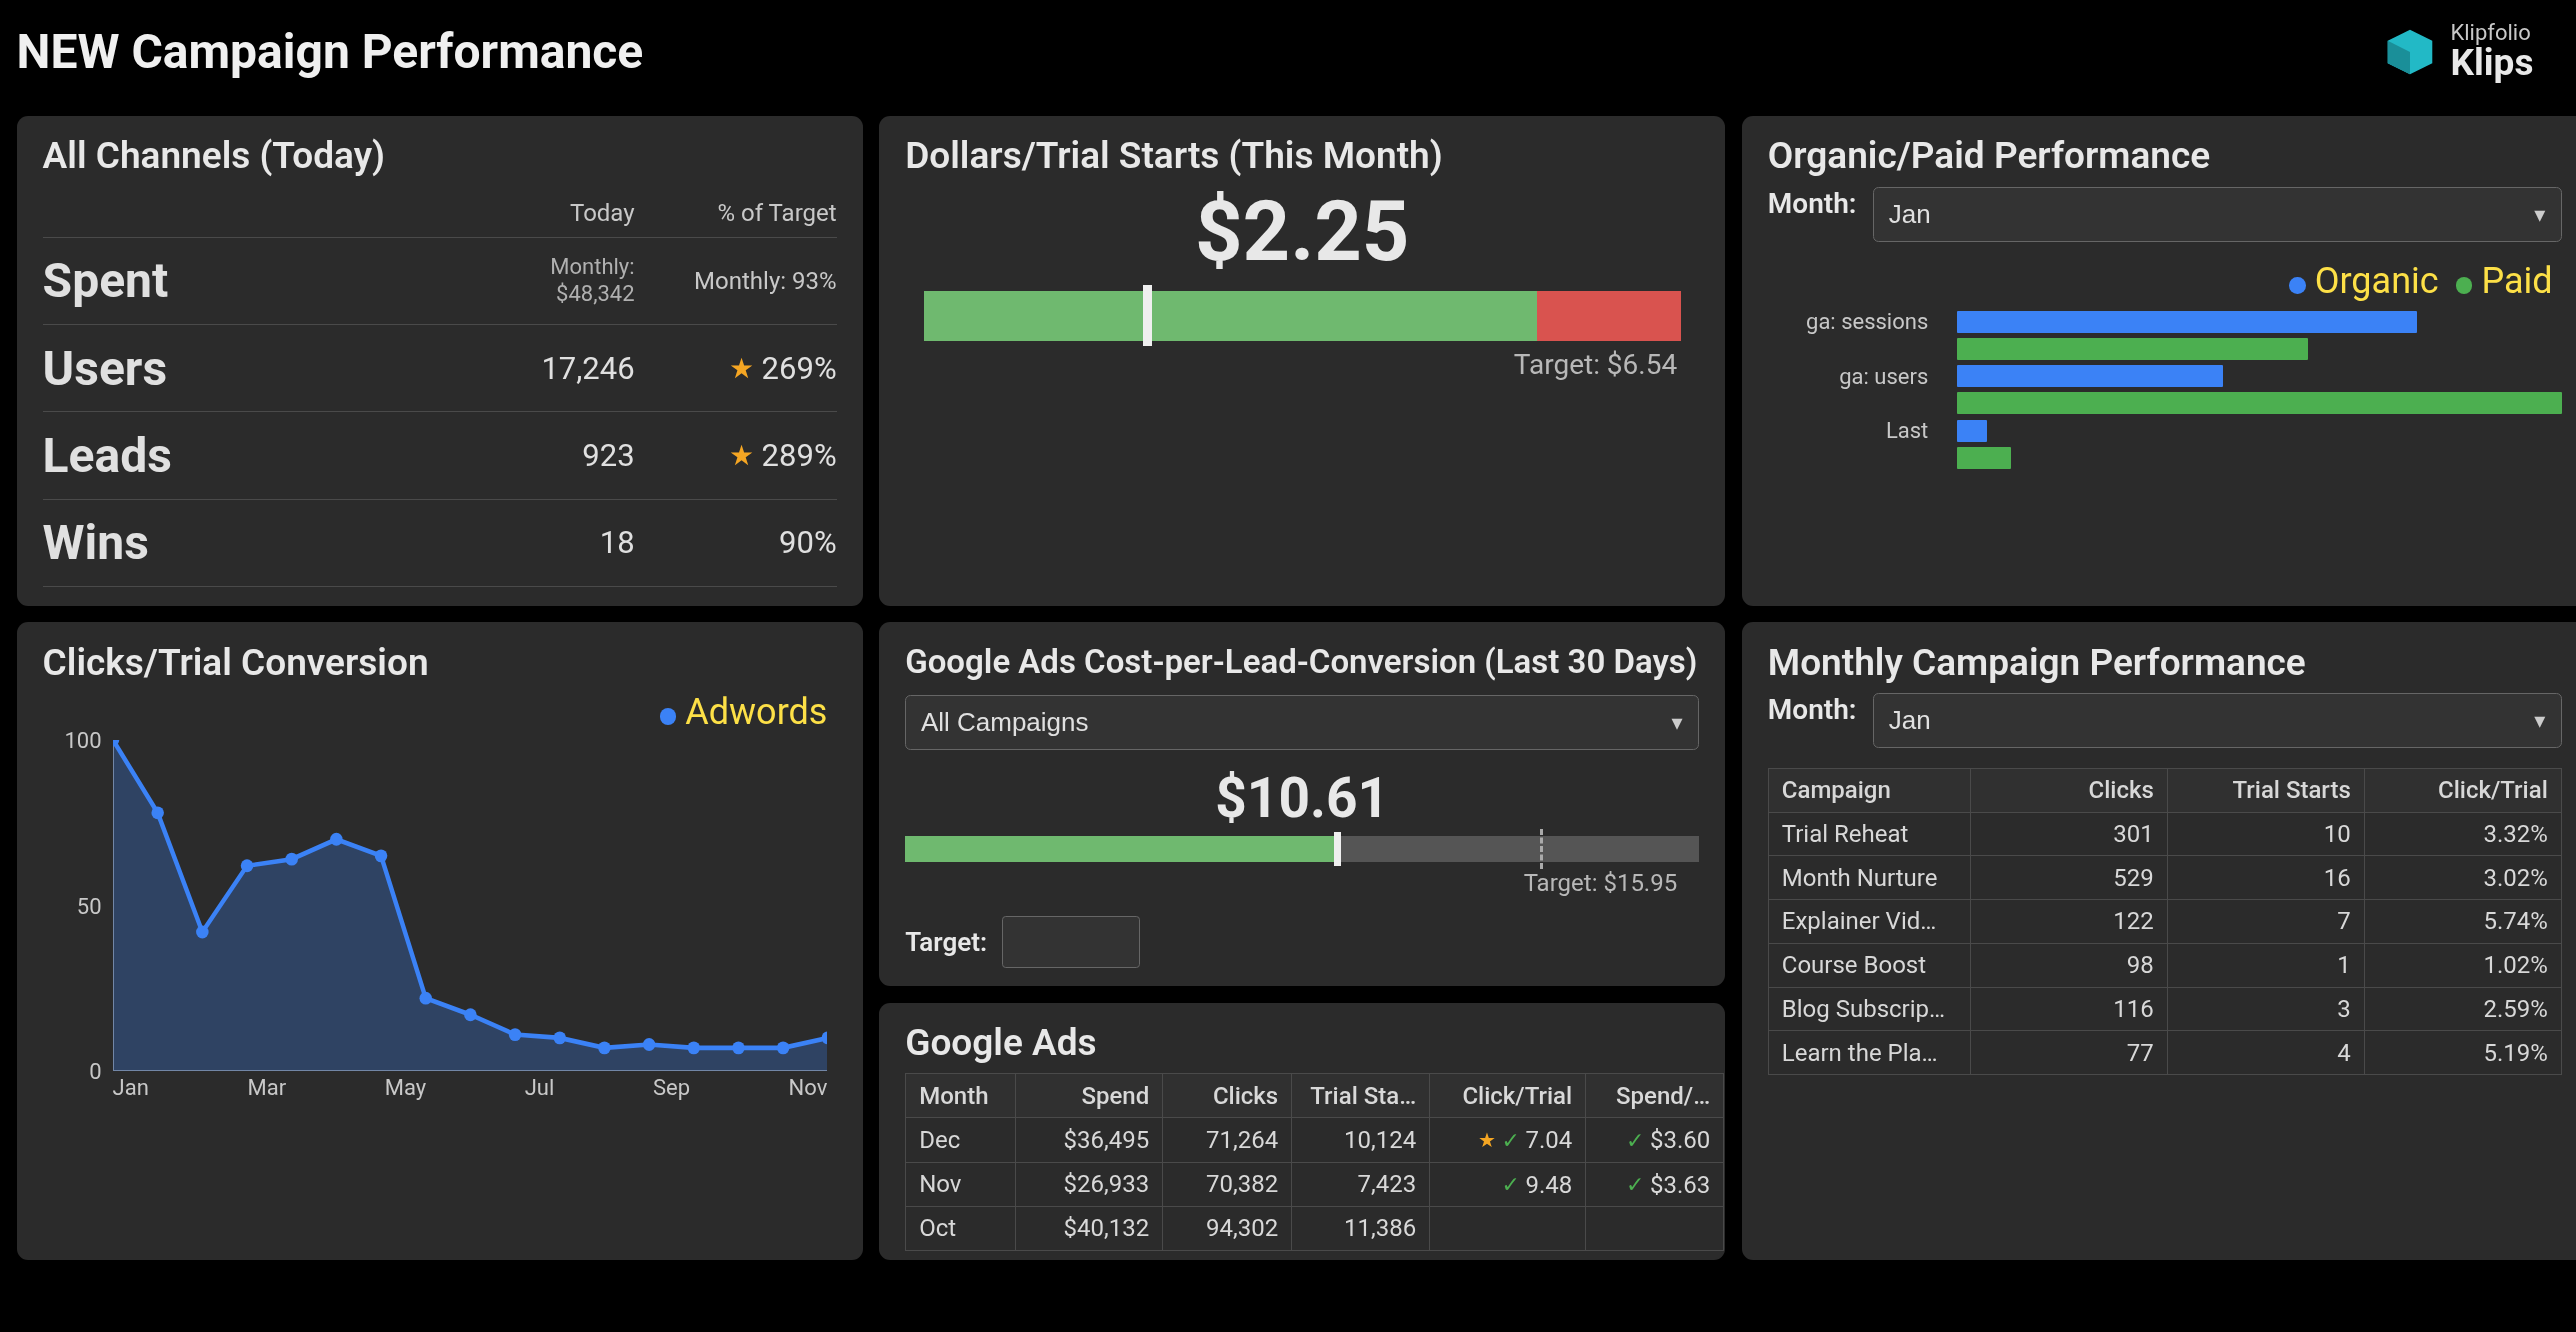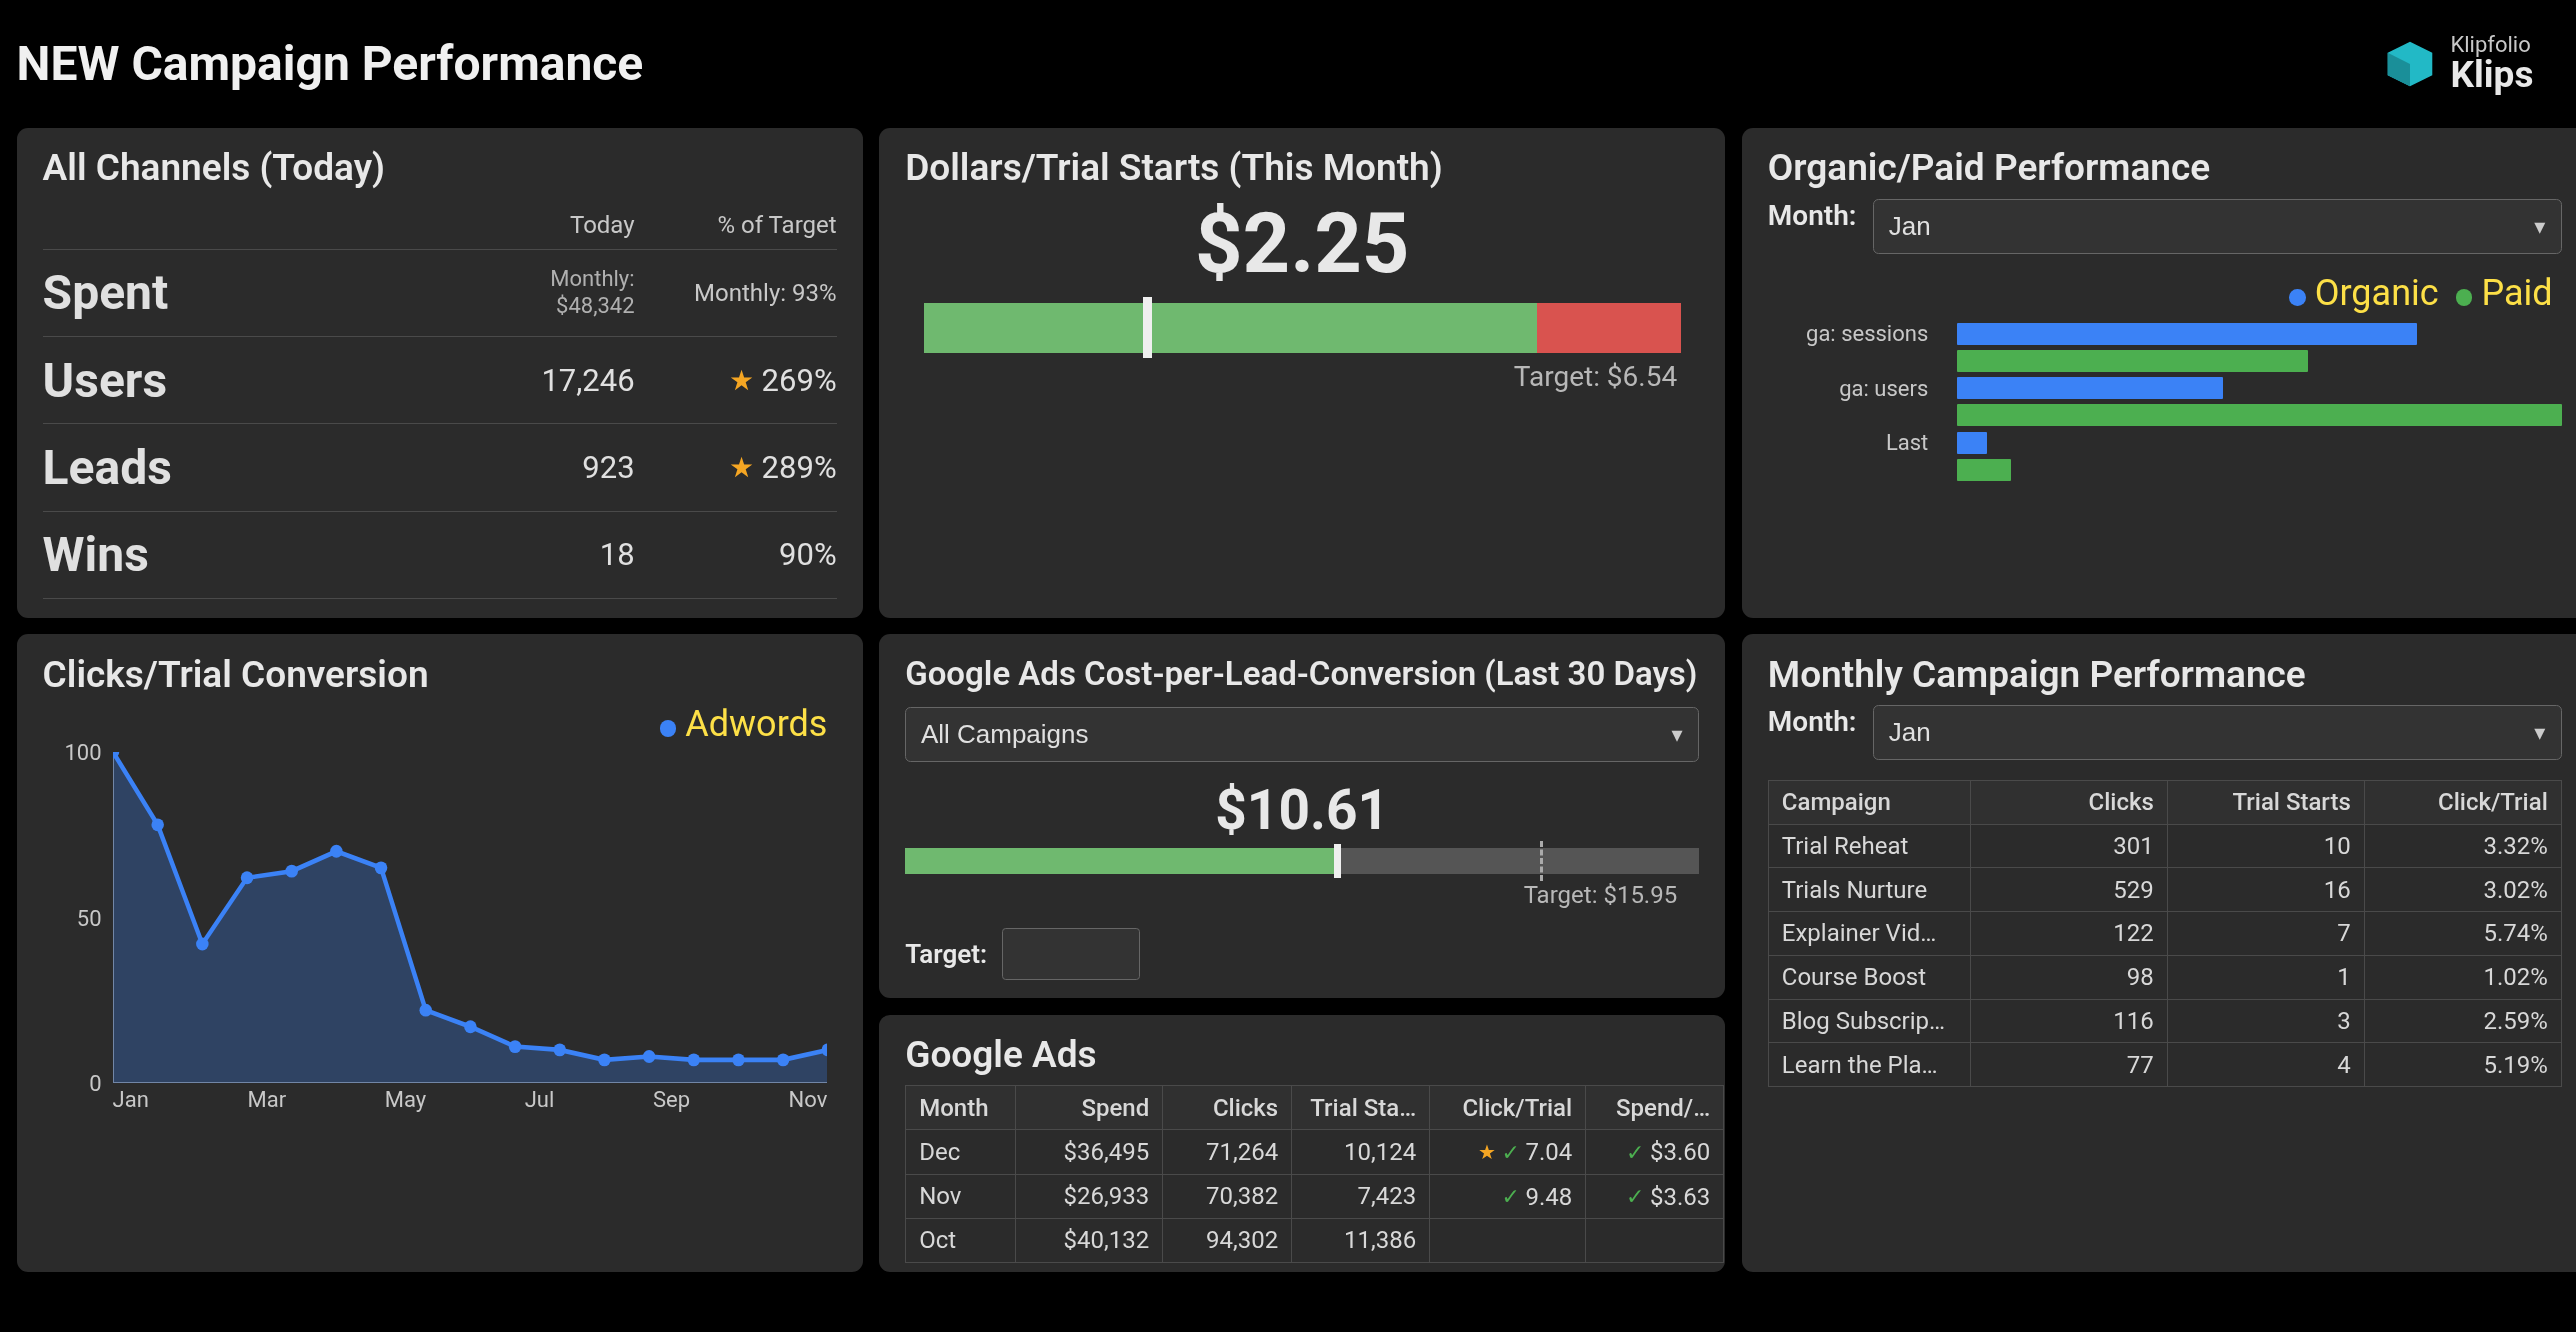--- a/index.html
+++ b/index.html
@@ -11,21 +11,20 @@
     color: #e8e8e8;
     overflow: hidden;
   }
   .header {
     display: flex;
     justify-content: space-between;
     align-items: center;
     height: 103px;
     padding: 0 16.6px;
     background: #000;
-    margin-top: 12px;
   }
   .header-title {
     font-size: 48px;
     font-weight: 700;
     color: #f0f0f0;
   }
   .brand {
     display: flex;
     align-items: center;
     gap: 14.7px;
@@ -420,21 +419,21 @@
           </tr>
         </thead>
       <tbody id="mc-body">
           <tr>
             <td>Trial Reheat</td>
             <td>301</td>
             <td>10</td>
             <td>3.32%</td>
           </tr>
           <tr>
-            <td>Trials Nurture</td>
+            <td>Month Nurture</td>
             <td>529</td>
             <td>16</td>
             <td>3.02%</td>
           </tr>
           <tr>
             <td>Explainer Vid…</td>
             <td>122</td>
             <td>7</td>
             <td>5.74%</td>
           </tr>

